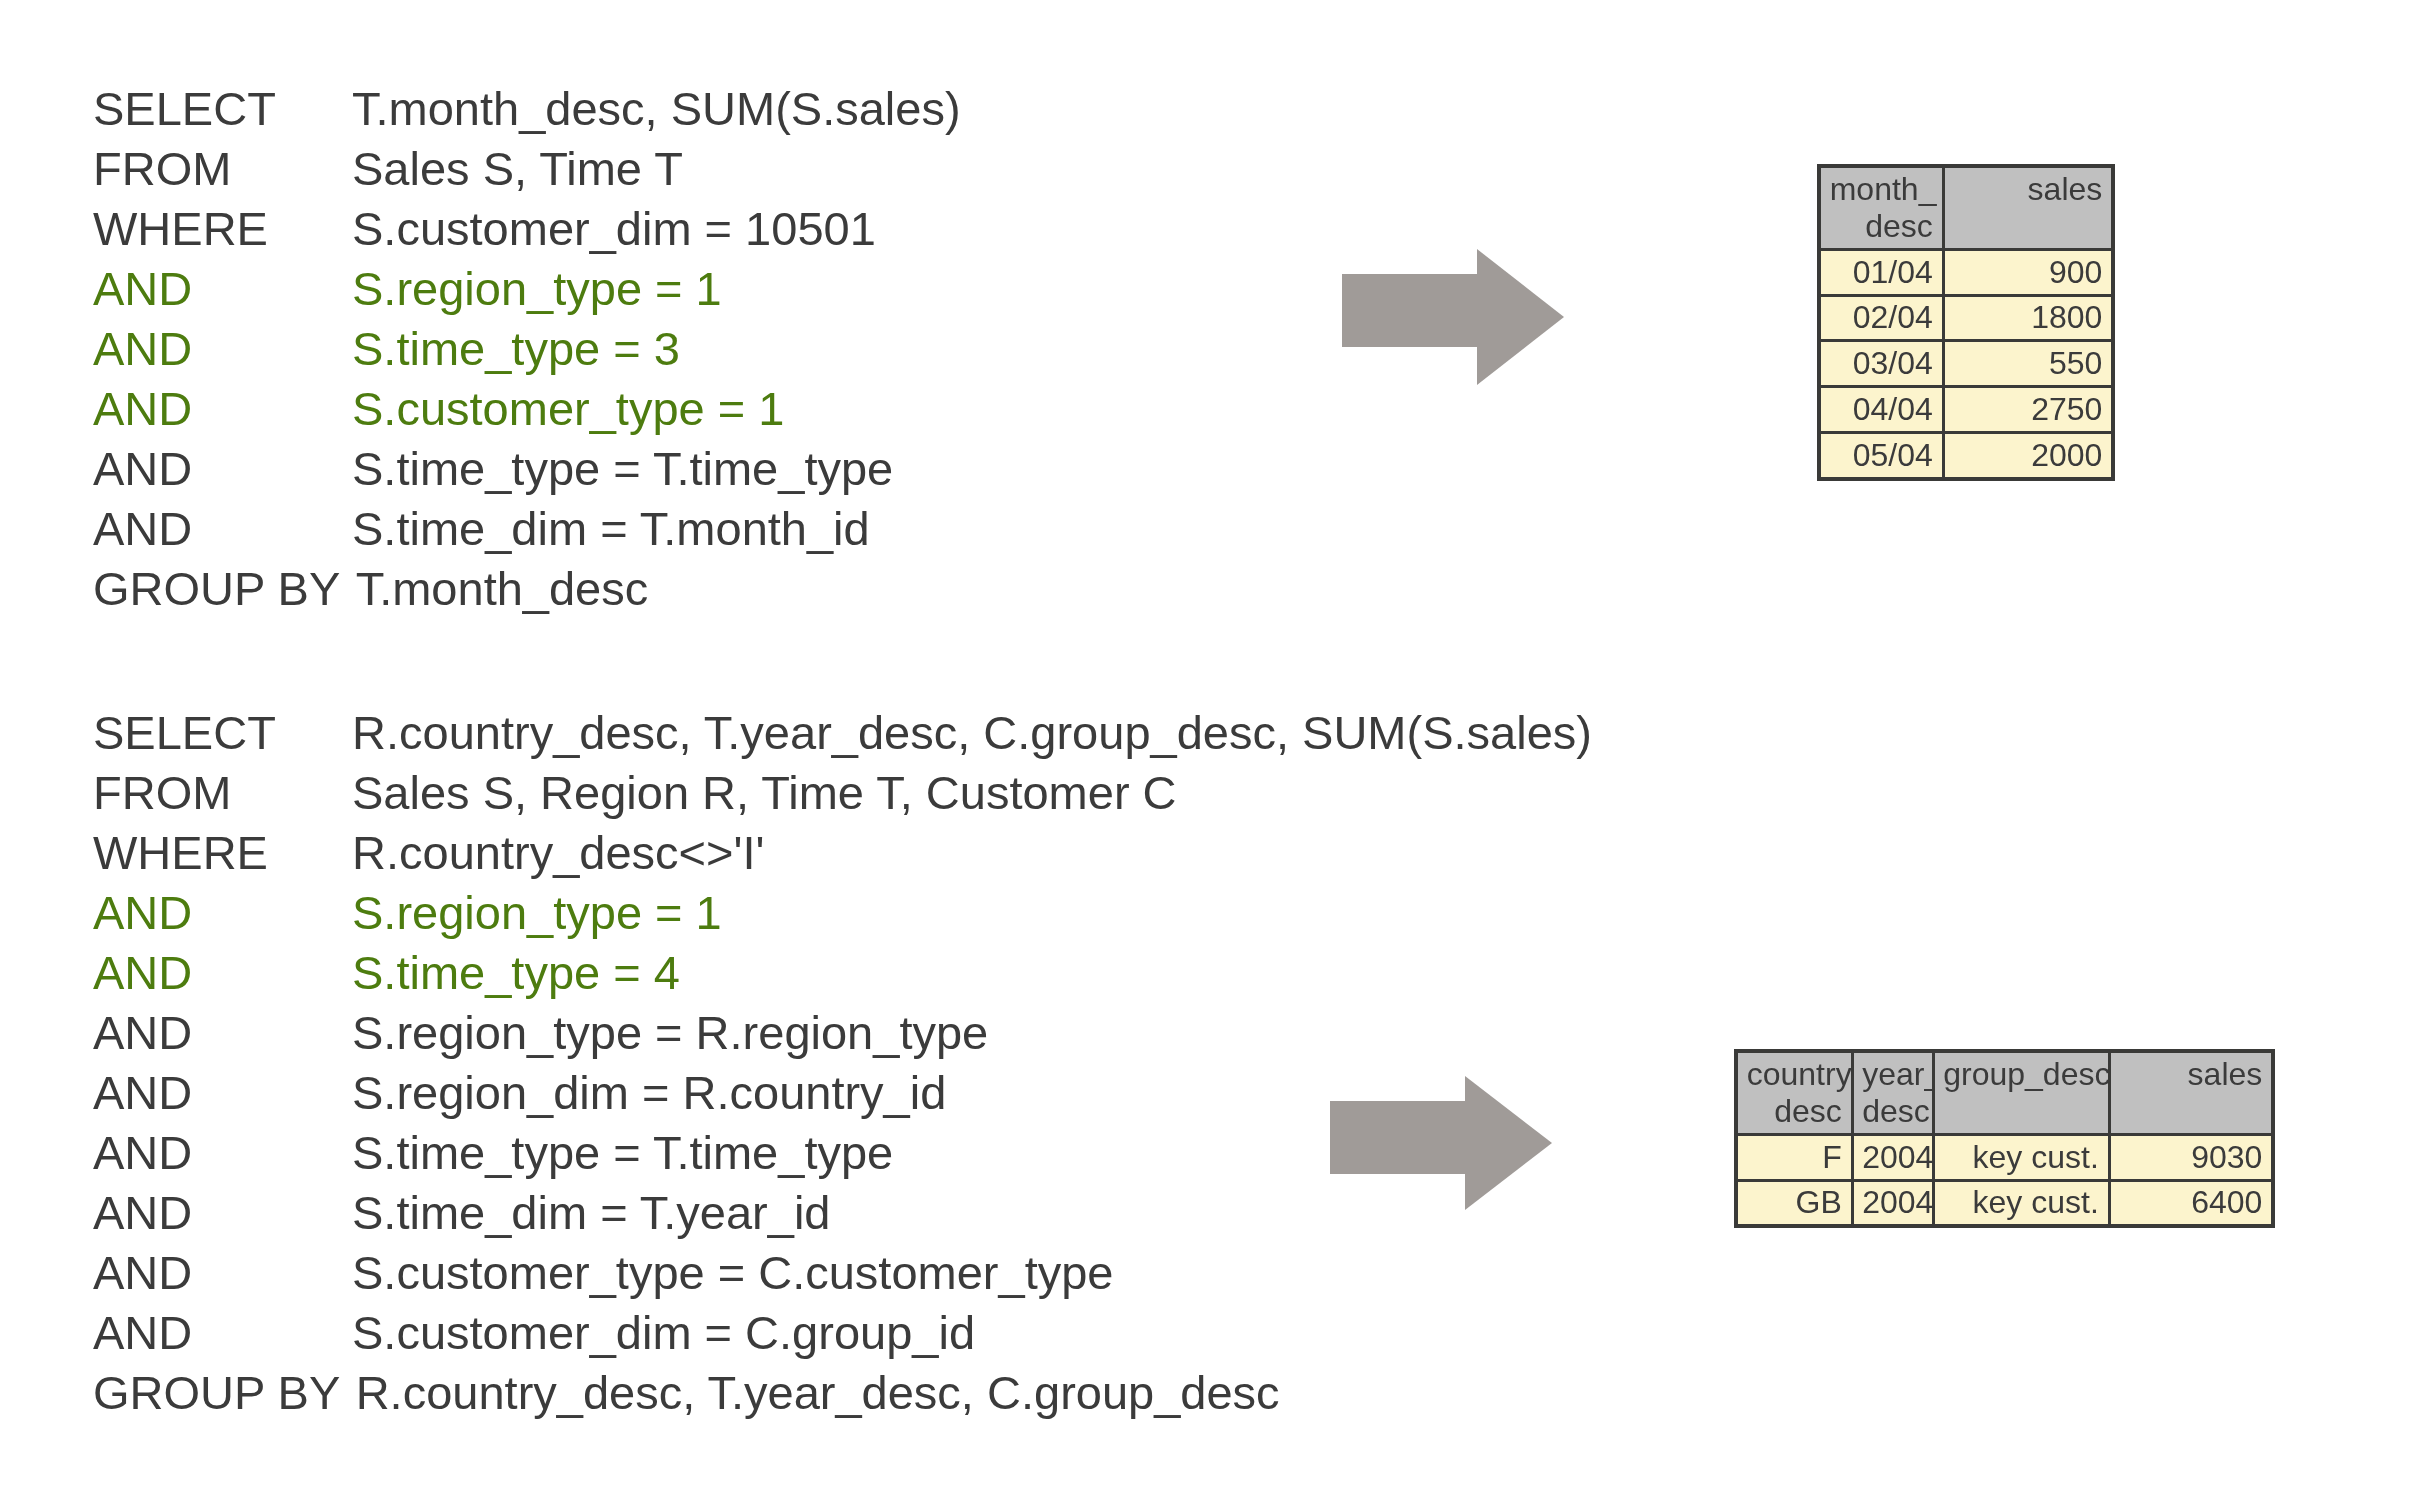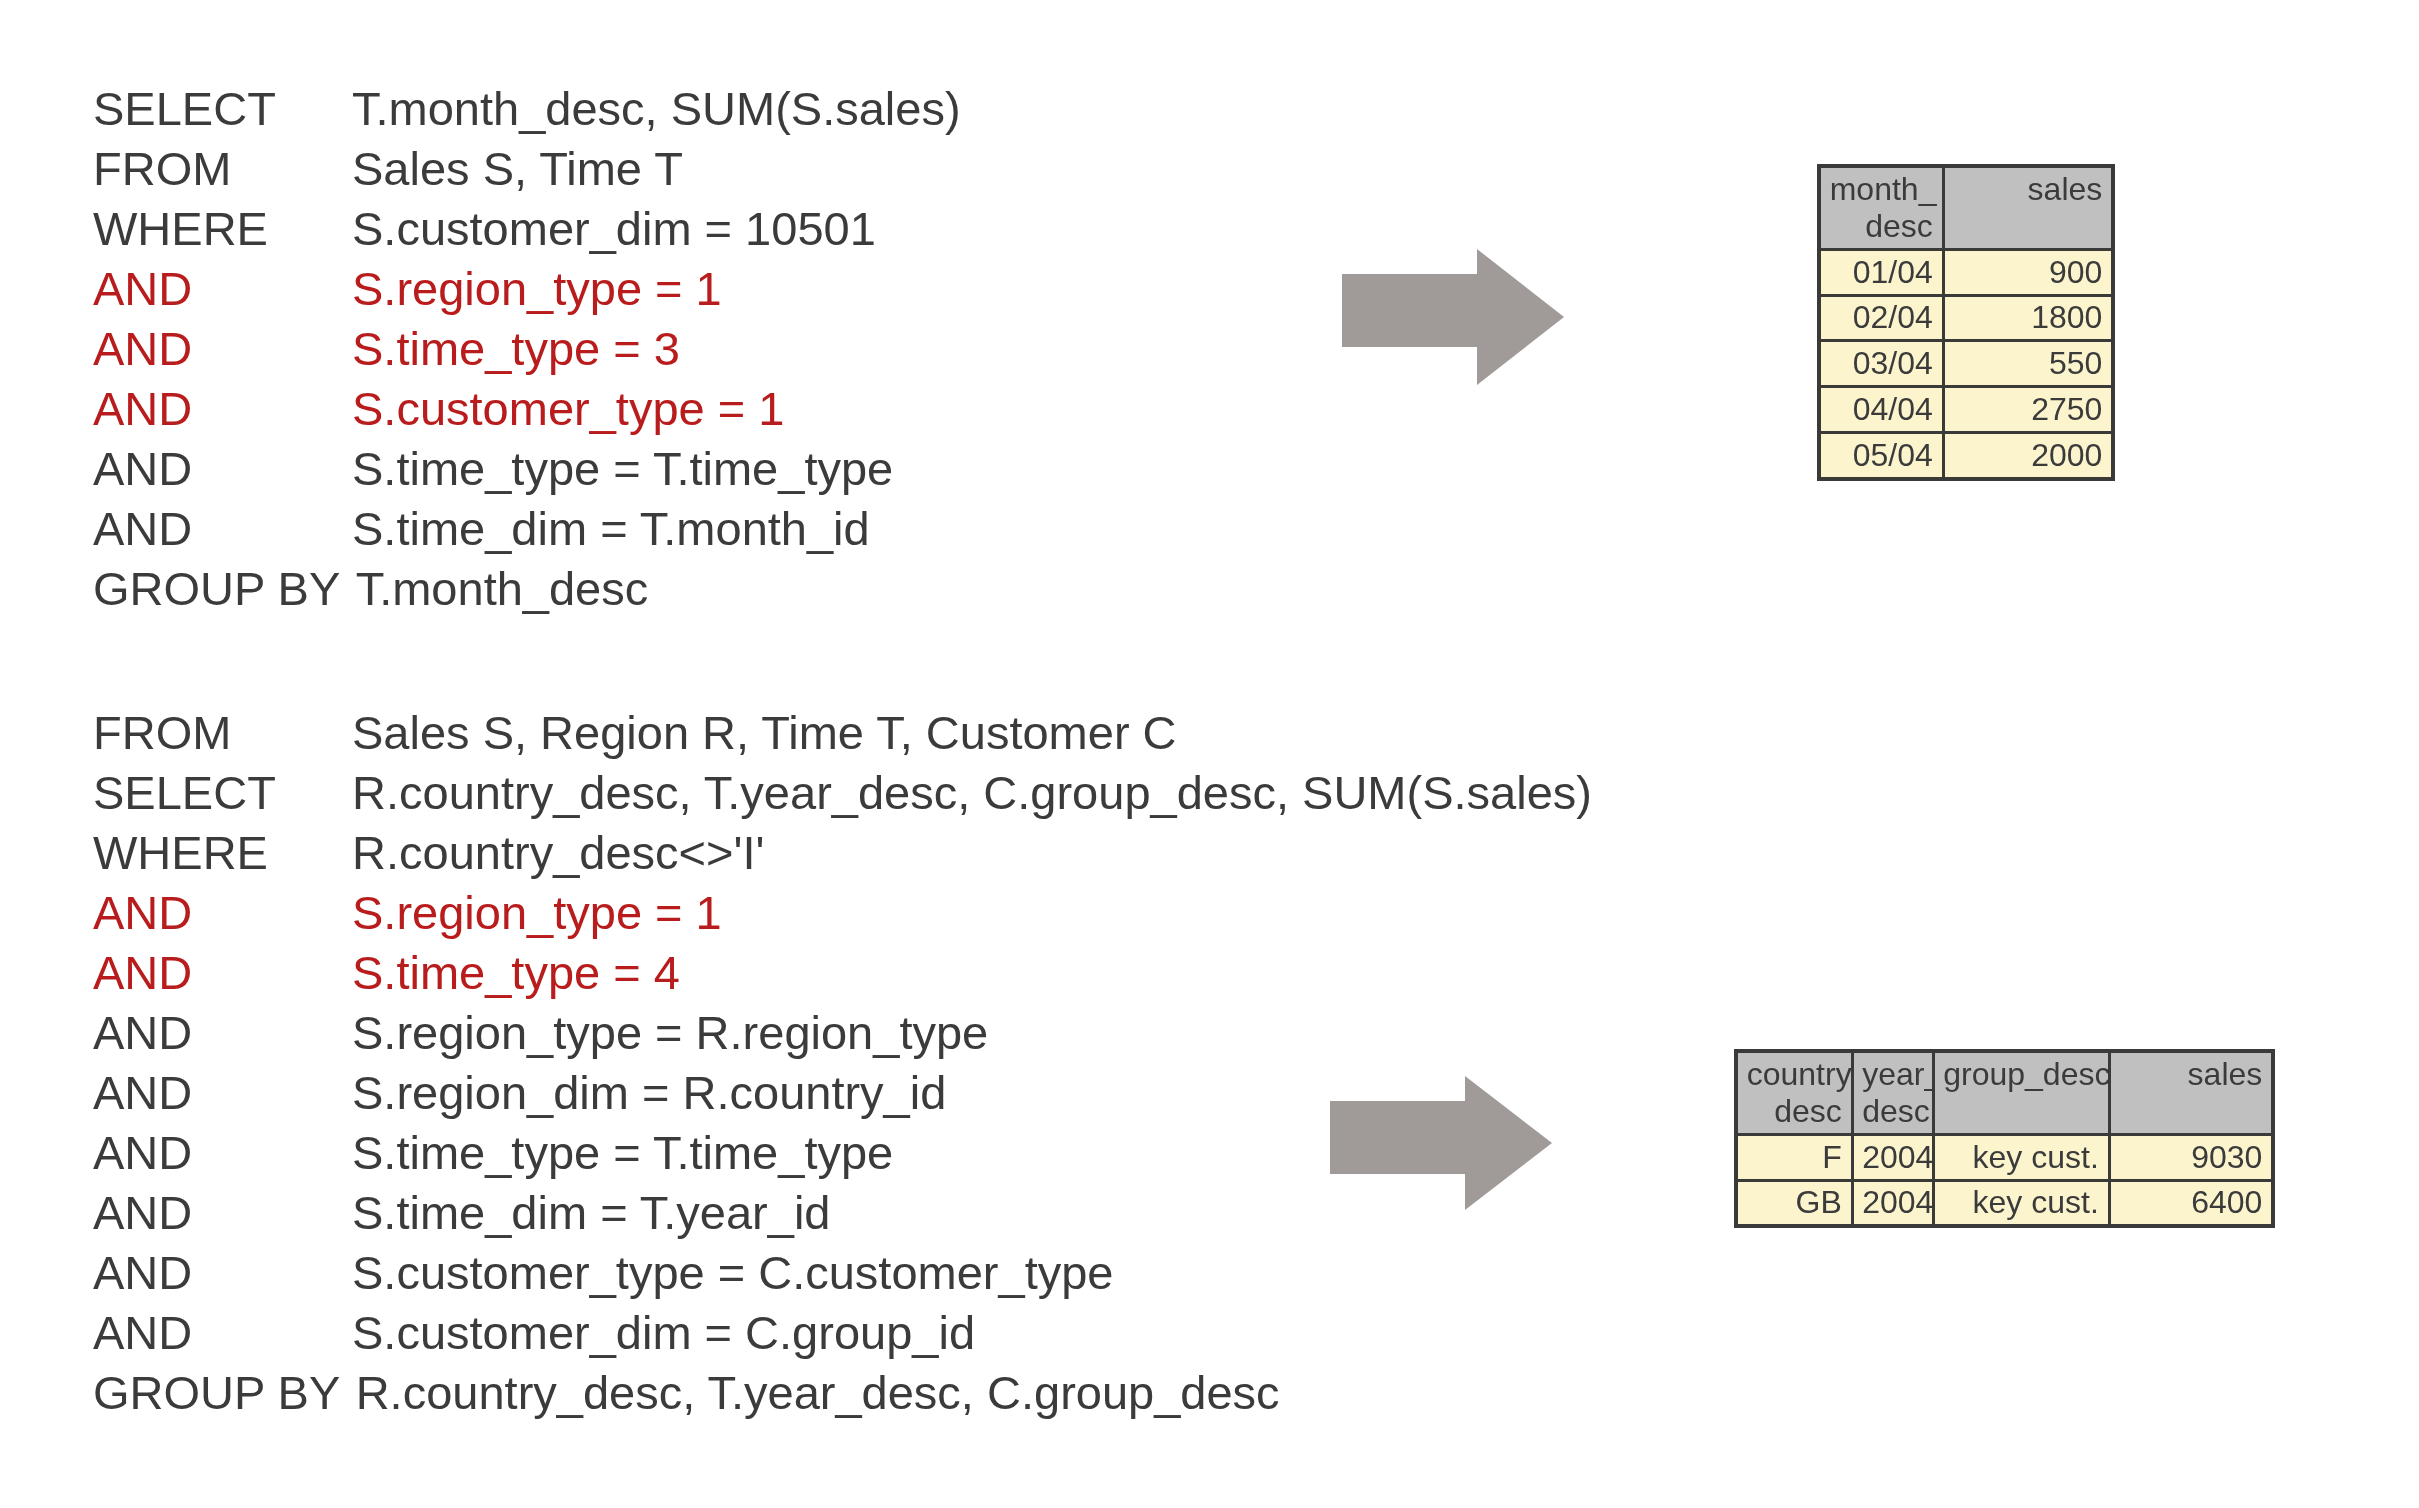--- a/index.html
+++ b/index.html
@@ -23,21 +23,21 @@
     color: #3b3b3b;
     white-space: nowrap;
   }
   #query-1 { left: 93px; top: 79px; }
   #query-2 { left: 93px; top: 703px; }
 
   .sql-line {
     display: block;
     height: 60px;
   }
-  .sql-line.highlight { color: #b91c1c; }
+  .sql-line.highlight { color: #4d7c0f; }
 
   .sql-kw {
     display: inline-block;
     width: 259px;
     vertical-align: top;
   }
   .sql-kw.wide { width: auto; padding-right: 15.4px; }
   .sql-body { display: inline-block; vertical-align: top; }
 
   
@@ -154,22 +154,22 @@
         <td>2750</td>
       </tr>
       <tr>
         <td>05/04</td>
         <td>2000</td>
       </tr>
     </tbody>
 </table>
 
 <div class="query-block" id="query-2">
+    <span class="sql-line"><span class="sql-kw">SELECT</span><span class="sql-body">R.country_desc, T.year_desc, C.group_desc, SUM(S.sales)</span></span>
     <span class="sql-line"><span class="sql-kw">FROM</span><span class="sql-body">Sales S, Region R, Time T, Customer C</span></span>
-    <span class="sql-line"><span class="sql-kw">SELECT</span><span class="sql-body">R.country_desc, T.year_desc, C.group_desc, SUM(S.sales)</span></span>
     <span class="sql-line"><span class="sql-kw">WHERE</span><span class="sql-body">R.country_desc&lt;&gt;'I'</span></span>
     <span class="sql-line highlight"><span class="sql-kw">AND</span><span class="sql-body">S.region_type = 1</span></span>
     <span class="sql-line highlight"><span class="sql-kw">AND</span><span class="sql-body">S.time_type = 4</span></span>
     <span class="sql-line"><span class="sql-kw">AND</span><span class="sql-body">S.region_type = R.region_type</span></span>
     <span class="sql-line"><span class="sql-kw">AND</span><span class="sql-body">S.region_dim = R.country_id</span></span>
     <span class="sql-line"><span class="sql-kw">AND</span><span class="sql-body">S.time_type = T.time_type</span></span>
     <span class="sql-line"><span class="sql-kw">AND</span><span class="sql-body">S.time_dim = T.year_id</span></span>
     <span class="sql-line"><span class="sql-kw">AND</span><span class="sql-body">S.customer_type = C.customer_type</span></span>
     <span class="sql-line"><span class="sql-kw">AND</span><span class="sql-body">S.customer_dim = C.group_id</span></span>
     <span class="sql-line"><span class="sql-kw wide">GROUP BY</span><span class="sql-body">R.country_desc, T.year_desc, C.group_desc</span></span>

